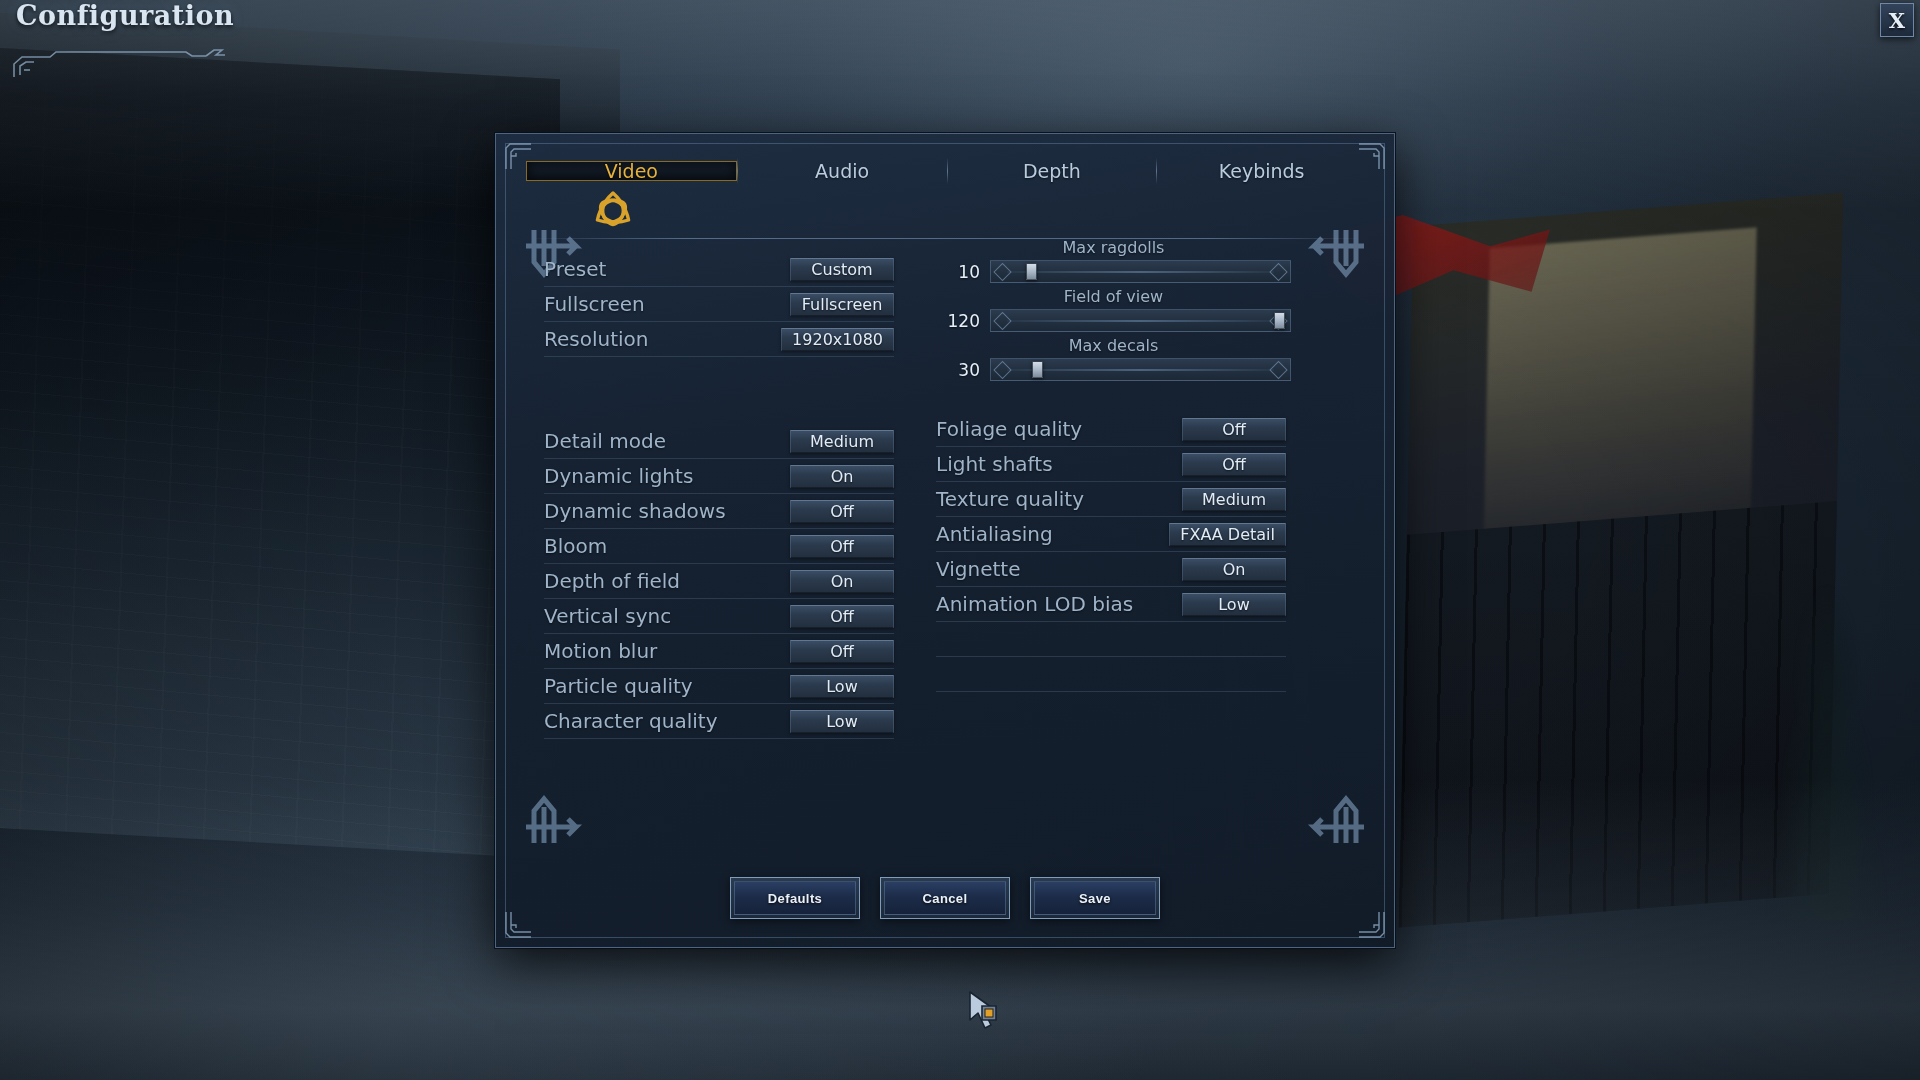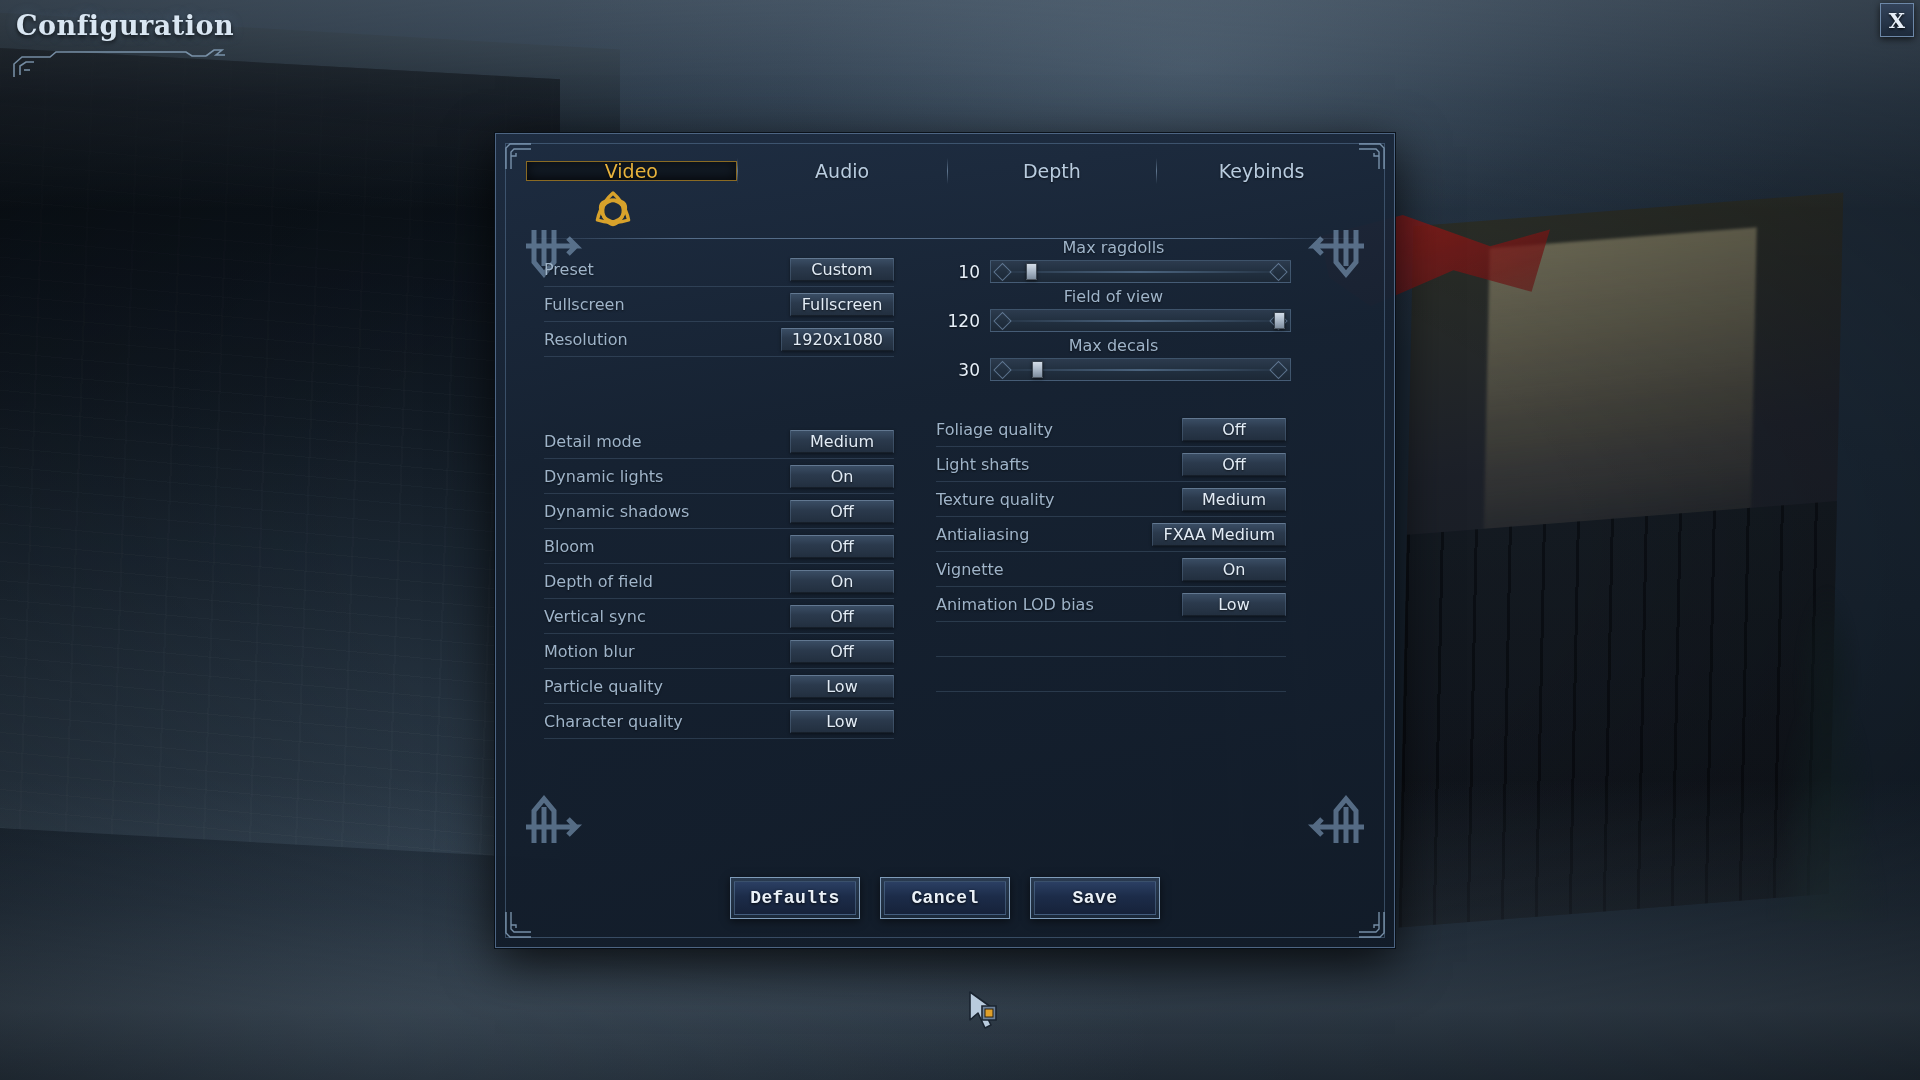--- a/index.html
+++ b/index.html
@@ -87,21 +87,21 @@
     position:absolute; left:0; top:0; width:100%; height:210px;
     background: linear-gradient(180deg, rgba(176,200,222,.30) 0%, rgba(140,168,195,.14) 48%, rgba(0,0,0,0) 100%);
   }
   #vignette {
     position:absolute; inset:0; pointer-events:none;
     background: radial-gradient(ellipse 78% 72% at 50% 50%, rgba(0,0,0,0) 40%, rgba(0,0,0,.42) 100%);
   }
 
   
   #header-title {
-    position:absolute; left: 16px; top: 10px;
+    position:absolute; left: 16px; top: 0;
     font-family: "DejaVu Serif", "Liberation Serif", serif;
     font-size: 27px; font-weight: 700; letter-spacing: .5px;
     color: #d9e6f2;
     text-shadow: 0 2px 5px rgba(0,0,0,.85), 0 0 12px rgba(120,160,200,.35);
   }
   #header-rule { position:absolute; left: 10px; top: 44px; width: 310px; height: 34px; }
 
   #close-button {
     position:absolute; right: 6px; top: 3px;
     width: 34px; height: 34px;
@@ -167,21 +167,21 @@
   #col-left-main { left: 48px; top: 290px; width: 350px; }
   #col-right-main{ left: 440px; top: 278px; width: 350px; text-align: center; }
 
   .row {
     position:relative; height:35px;
     display:flex; align-items:center; justify-content:space-between;
     border-bottom: 1px solid rgba(125,155,188,.22);
   }
   .row:last-child { }
   .row-label {
-    font-size:16px; color:#9fb4c9; text-shadow:0 1px 2px rgba(0,0,0,.55);
+    font-size:20px; color:#9fb4c9; text-shadow:0 1px 2px rgba(0,0,0,.55);
     white-space:nowrap;
   }
   .row-value {
     min-width: 104px; height:23px; padding: 0 10px;
     display:flex; align-items:center; justify-content:center;
     font-size:16px; color:#e2ecf6;
     background: linear-gradient(180deg, #3a4d64 0%, #2b3a4d 42%, #222f3f 100%);
     border-top: 1px solid rgba(150,180,212,.55);
     border-left: 1px solid rgba(110,140,172,.3);
     border-right: 1px solid rgba(110,140,172,.3);
@@ -235,22 +235,22 @@
     background: linear-gradient(180deg, rgba(60,82,110,.55) 0%, rgba(34,50,70,.55) 100%);
     border: 1px solid #7f9cba;
     cursor:pointer;
     box-shadow: 0 2px 8px rgba(0,0,0,.55);
   }
   .btn-inner {
     width:100%; height:100%;
     display:flex; align-items:center; justify-content:center;
     background: linear-gradient(180deg, #2b3f63 0%, #1c2c49 45%, #16223a 100%);
     border: 1px solid rgba(90,118,150,.55);
-    font-family:Liberation Mono, monospace;
-    font-weight:700; font-size:18px; color:#eaf1f8;
+    font-family:Liberation Sans, sans-serif;
+    font-weight:700; font-size:13px; color:#eaf1f8;
     letter-spacing:.4px;
     text-shadow: 0 1px 3px rgba(0,0,0,.85);
   }
 
   
   #cursor { position:absolute; left: 968px; top: 990px; width: 36px; height: 42px; pointer-events:none; }
 </style>
 </head>
 <body>
 
@@ -484,21 +484,21 @@
     <div class="row">
       <span class="row-label">Light shafts</span>
       <span class="row-value">Off</span>
       </div>
     <div class="row">
       <span class="row-label">Texture quality</span>
       <span class="row-value">Medium</span>
       </div>
     <div class="row">
       <span class="row-label">Antialiasing</span>
-      <span class="row-value">FXAA Medium</span>
+      <span class="row-value">FXAA Detail</span>
       </div>
     <div class="row">
       <span class="row-label">Vignette</span>
       <span class="row-value">On</span>
       </div>
     <div class="row">
       <span class="row-label">Animation LOD bias</span>
       <span class="row-value">Low</span>
       </div>
     <div class="row" style="border-bottom:1px solid rgba(125,155,188,.22)"></div>

